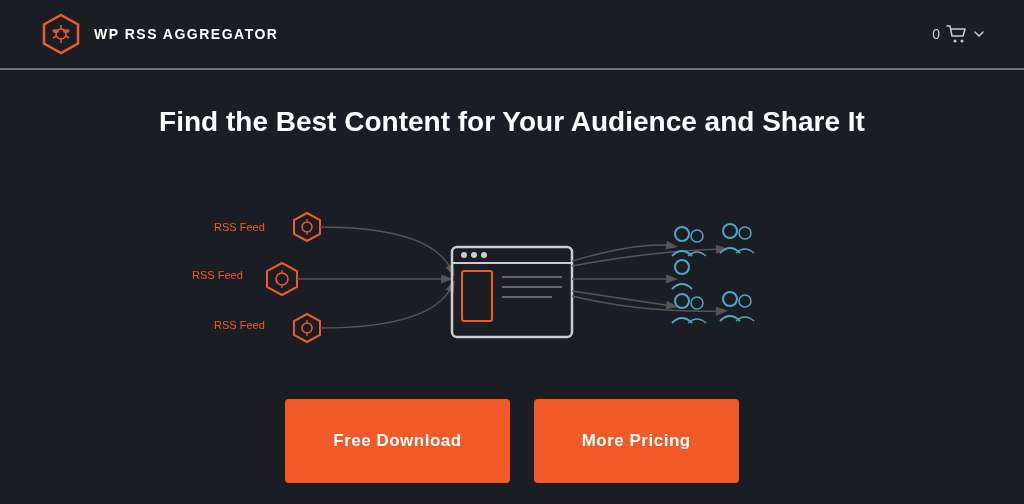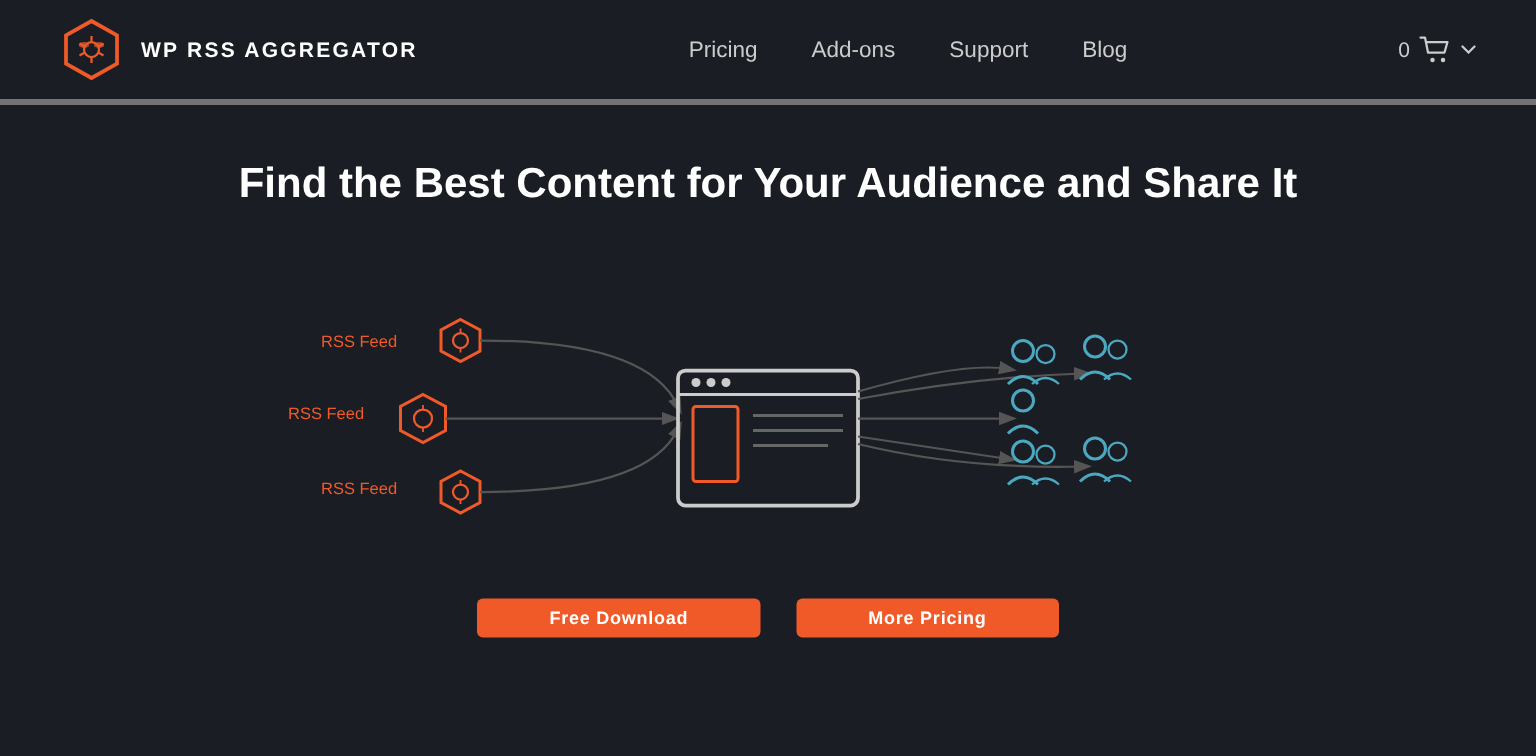--- a/index.html
+++ b/index.html
@@ -13,21 +13,21 @@
     }
 
     
     header {
       display: flex;
       align-items: center;
       justify-content: space-between;
       padding: 0 40px;
       height: 70px;
       background-color: #1a1e24;
-      border-bottom: 4px solid #737373;
+      border-bottom: 2px solid #737373;
     }
     .logo-area {
       display: flex;
       align-items: center;
       gap: 12px;
     }
     .logo-hex {
       width: 42px;
       height: 42px;
     }
@@ -87,22 +87,22 @@
       width: 100%;
       height: 100%;
     }
 
     
     .cta-buttons {
       display: flex;
       gap: 24px;
     }
     .btn-cta {
-      padding: 6px 48px;
-      font-size: 12px;
+      padding: 32px 48px;
+      font-size: 17px;
       font-weight: 700;
       border: none;
       border-radius: 4px;
       cursor: pointer;
       background-color: #f05a28;
       color: #fff;
       letter-spacing: 0.5px;
     }
   </style>
 </head>
@@ -121,26 +121,20 @@
       <line x1="25.5" y1="23" x2="29" y2="25" stroke="#f05a28" stroke-width="1.5"></line>
       <line x1="13" y1="25" x2="16.5" y2="23" stroke="#f05a28" stroke-width="1.5"></line>
       <line x1="25.5" y1="19" x2="29" y2="17" stroke="#f05a28" stroke-width="1.5"></line>
 
       <ellipse cx="16" cy="18" rx="3.5" ry="2" fill="#f05a28" opacity="0.7"></ellipse>
       <ellipse cx="26" cy="18" rx="3.5" ry="2" fill="#f05a28" opacity="0.7"></ellipse>
     </svg>
     <span class="logo-text">WP RSS AGGREGATOR</span>
   </div>
 
-  <nav>
-    <a href="#">Pricing</a>
-    <a href="#">Add-ons</a>
-    <a href="#">Support</a>
-    <a href="#">Blog</a>
-  </nav>
 
   <div class="cart-area">
     <span>0</span>
     <svg width="22" height="18" viewBox="0 0 22 18" fill="none">
       <path d="M1 1h3l2 10h11l2-7H5" stroke="#ccc" stroke-width="1.5" stroke-linecap="round" stroke-linejoin="round"></path>
       <circle cx="9" cy="16" r="1.5" fill="#ccc"></circle>
       <circle cx="16" cy="16" r="1.5" fill="#ccc"></circle>
     </svg>
     <svg width="10" height="6" viewBox="0 0 10 6" fill="none">
       <path d="M1 1l4 4 4-4" stroke="#ccc" stroke-width="1.5" stroke-linecap="round"></path>

